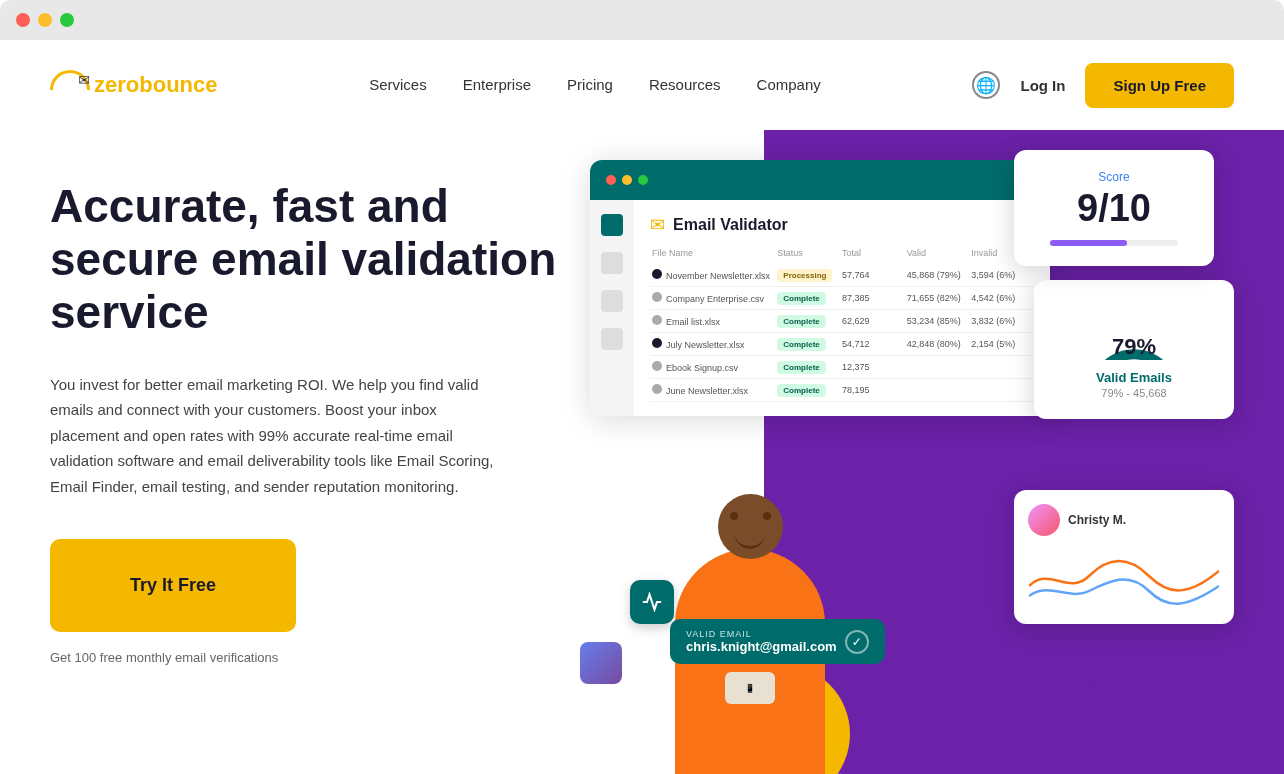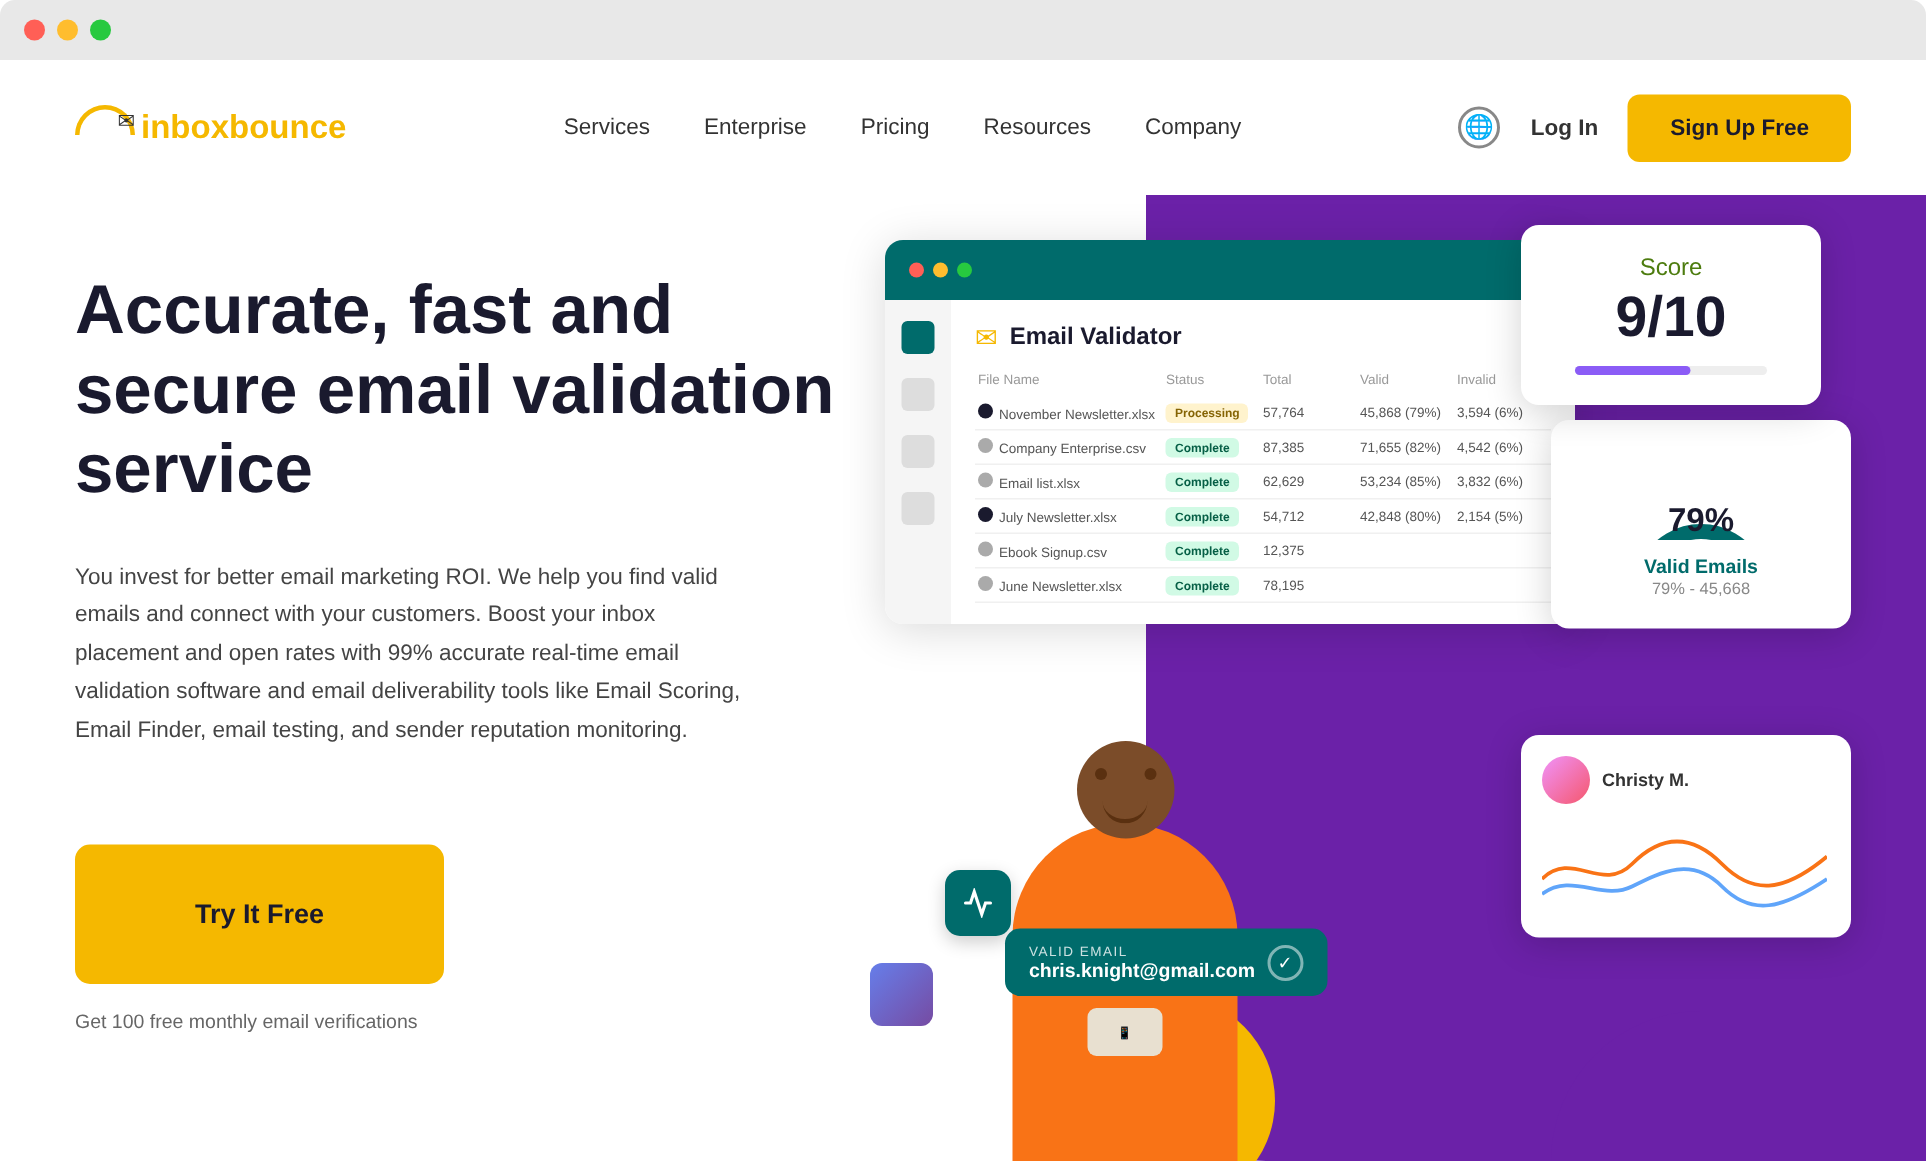--- a/index.html
+++ b/index.html
@@ -159,21 +159,21 @@
       font-weight: 800;
       color: #1a1a2e;
       line-height: 1.15;
       margin-bottom: 33px;
     }
     .hero-desc {
       font-size: 15px;
       color: #444;
       line-height: 1.7;
       max-width: 460px;
-      margin-bottom: 64px;
+      margin-bottom: 40px;
     }
     .try-btn {
       background: #f5b800;
       color: #1a1a2e;
       font-weight: 800;
       font-size: 18px;
       padding: 36px 80px;
       border-radius: 10px;
       border: none;
       cursor: pointer;
@@ -297,22 +297,22 @@
       right: 20px;
       width: 200px;
       background: #fff;
       border-radius: 12px;
       box-shadow: 0 4px 24px rgba(0,0,0,0.18);
       padding: 20px;
       z-index: 6;
       text-align: center;
     }
     .score-label {
-      font-size: 16px;
-      color: #4d7c0f;
+      font-size: 12px;
+      color: #3b82f6;
       margin-bottom: 4px;
     }
     .score-value {
       font-size: 38px;
       font-weight: 800;
       color: #1a1a2e;
       line-height: 1.1;
       margin-bottom: 10px;
     }
     .score-bar {
@@ -381,20 +381,21 @@
     .wave-card {
       position: absolute;
       top: 330px;
       right: 0px;
       width: 220px;
       background: #fff;
       border-radius: 12px;
       box-shadow: 0 4px 24px rgba(0,0,0,0.18);
       padding: 14px;
       z-index: 5;
+      text-align: center;
     }
     .wave-avatar {
       display: flex;
       align-items: center;
       gap: 8px;
       margin-bottom: 10px;
     }
     .wave-avatar-img {
       width: 32px; height: 32px; border-radius: 50%;
       background: linear-gradient(135deg, #f093fb, #f5576c);
@@ -506,21 +507,21 @@
 
   <div class="purple-bg"></div>
 
   <nav class="navbar">
     <div class="logo">
       <div class="logo-icon">
         <div class="logo-arc"></div>
         <span class="logo-plane">✉</span>
       </div>
       <span class="logo-text">
-        <span>inbox</span><span style="color:#f5b800">bounce</span>
+        <span>zero</span><span style="color:#f5b800">bounce</span>
       </span>
     </div>
 
     <ul class="nav-links">
       <li><a href="#">Services</a></li>
       <li><a href="#">Enterprise</a></li>
       <li><a href="#">Pricing</a></li>
       <li><a href="#">Resources</a></li>
       <li><a href="#">Company</a></li>
     </ul>

